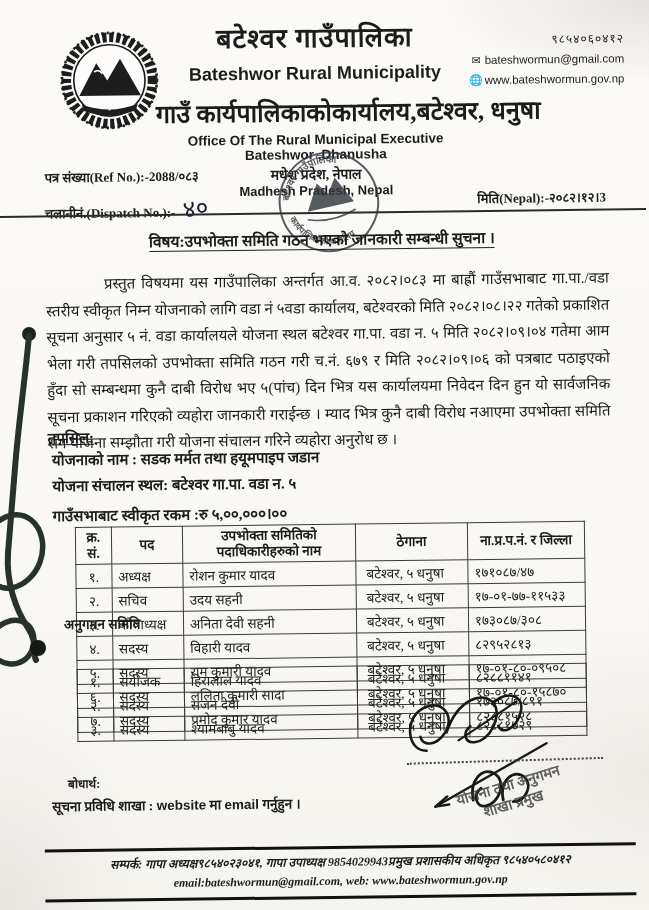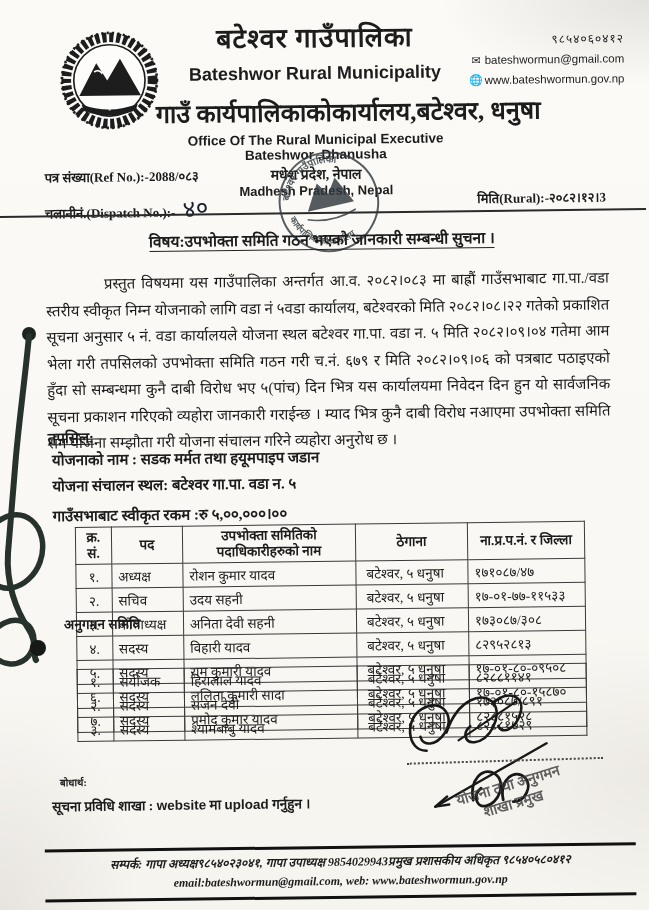--- a/index.html
+++ b/index.html
@@ -59,21 +59,21 @@
   td.c-addr{padding-left:10px;}
   .mon-label{position:absolute;top:612px;left:62px;font-size:13.5px;font-weight:700;}
   .tbl2{position:absolute;top:666px;left:74px;}
   .tbl1 tr,.tbl2 tr{height:24px;}
   
   .sig-wrap{position:absolute;top:690px;left:395px;width:230px;height:150px;}
   .sig-svg{position:absolute;left:0;top:0;width:230px;height:150px;}
   .dotline{position:absolute;left:8px;top:72px;width:196px;border-bottom:2.5px dotted #444;transform:rotate(-1deg);}
   .role{position:absolute;left:58px;top:88px;transform:rotate(-16deg);text-align:center;color:#3b3b3b;opacity:.8;font-size:14.5px;line-height:19px;font-weight:600;}
   
-  .cc-label{position:absolute;top:772px;left:56px;font-size:10px;font-weight:700;}
+  .cc-label{position:absolute;top:772px;left:64px;font-size:12px;font-weight:700;}
   .cc-note{position:absolute;top:794px;left:48px;font-size:13.5px;font-weight:600;}
   .cc-note .latin{font-family:"Liberation Sans",sans-serif;font-weight:700;}
   
   .footer{position:absolute;top:846px;left:40px;right:18px;border-top:3px solid #111;border-bottom:3px solid #111;padding:4px 0 5px 0;text-align:center;font-style:italic;font-size:12px;line-height:19px;font-weight:600;}
   
   .thread{position:absolute;left:-12px;top:318px;width:80px;height:360px;z-index:5;}
 </style>
 </head>
 <body>
 
@@ -103,21 +103,21 @@
         <div><span class="ic">✉</span><span>bateshwormun@gmail.com</span></div>
         <div><span class="ic">🌐</span><span>www.bateshwormun.gov.np</span></div>
       </div>
     </div>
 
     <div class="meta-row">
       <div class="meta-left">
         <div><span>पत्र संख्या(Ref No.):-</span><span>2088/०८३</span></div>
         <div><span>चलानीनं.(Dispatch No.):-</span><span class="dispatch-val">४०</span></div>
       </div>
-      <div class="date-right"><span>मिति(Rural):-</span><span>२०८२।१२।3</span></div>
+      <div class="date-right"><span>मिति(Nepal):-</span><span>२०८२।१२।3</span></div>
     </div>
     <div class="rule"></div>
 
     <svg class="stamp" viewBox="0 0 130 130">
       <g transform="rotate(-12 65 65)" fill="none" stroke="#31393f" stroke-width="2">
         <circle cx="65" cy="65" r="50"></circle>
         <path id="arcTop" d="M 25 65 A 40 40 0 0 1 105 65" stroke="none"></path>
         <path id="arcBot" d="M 22 65 A 43 43 0 0 0 108 65" stroke="none"></path>
         <path d="M42 70 L57 44 L66 57 L76 42 L90 70 Z" fill="#31393f" stroke="none"></path>
         <path d="M40 78 q25 9 50 0" stroke-width="1.6"></path>
@@ -254,21 +254,21 @@
         <path d="M104 112 C 100 92 116 80 126 90 C 134 98 126 114 114 114" stroke-width="2.8"></path>
       </svg>
       <div class="dotline"></div>
       <div class="role">
         <div>योजना तथा अनुगमन</div>
         <div>शाखा प्रमुख</div>
       </div>
     </div>
 
     <div class="cc-label">बोधार्थ:</div>
-    <div class="cc-note"><span>सूचना प्रविधि शाखा : </span><span class="latin">website</span><span> मा </span><span class="latin">upload</span><span> गर्नुहुन ।</span></div>
+    <div class="cc-note"><span>सूचना प्रविधि शाखा : </span><span class="latin">website</span><span> मा </span><span class="latin">email</span><span> गर्नुहुन ।</span></div>
 
     <div class="footer">
       <div>सम्पर्क: गापा अध्यक्ष९८५४०२३०४१, गापा उपाध्यक्ष 9854029943प्रमुख प्रशासकीय अधिकृत ९८५४०५८०४१२</div>
       <div>email:bateshwormun@gmail.com, web: www.bateshwormun.gov.np</div>
     </div>
   </div>
 
   <svg class="thread" viewBox="0 0 80 360" fill="none" stroke="#27322c" stroke-width="6" stroke-linecap="round">
     <circle cx="41" cy="16" r="7" fill="#1c2420" stroke="none"></circle>
     <path d="M41 18 C 36 70 30 110 27 150 C 24 185 22 210 20 235"></path>

